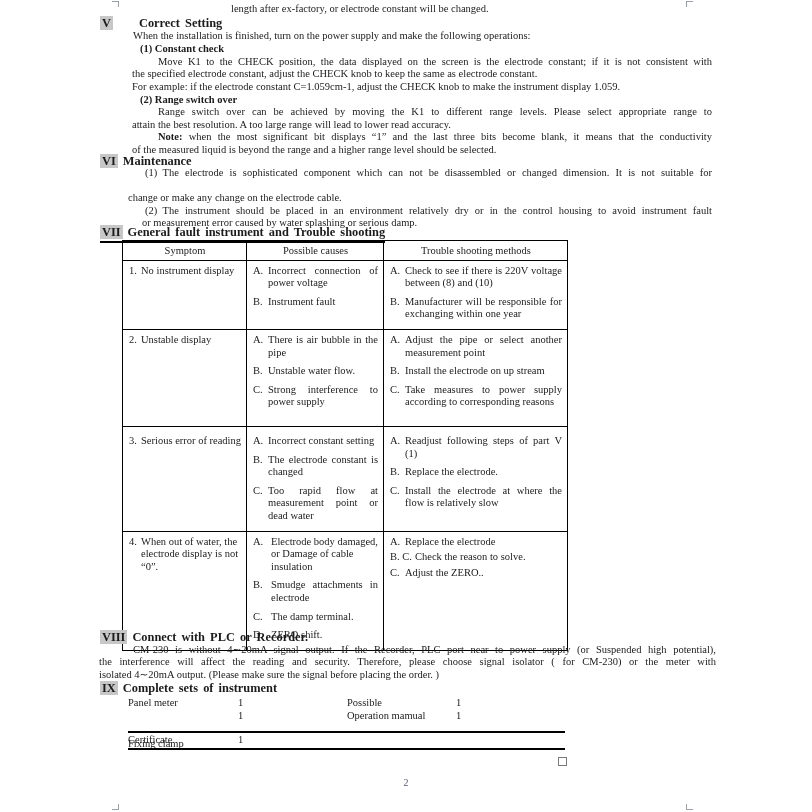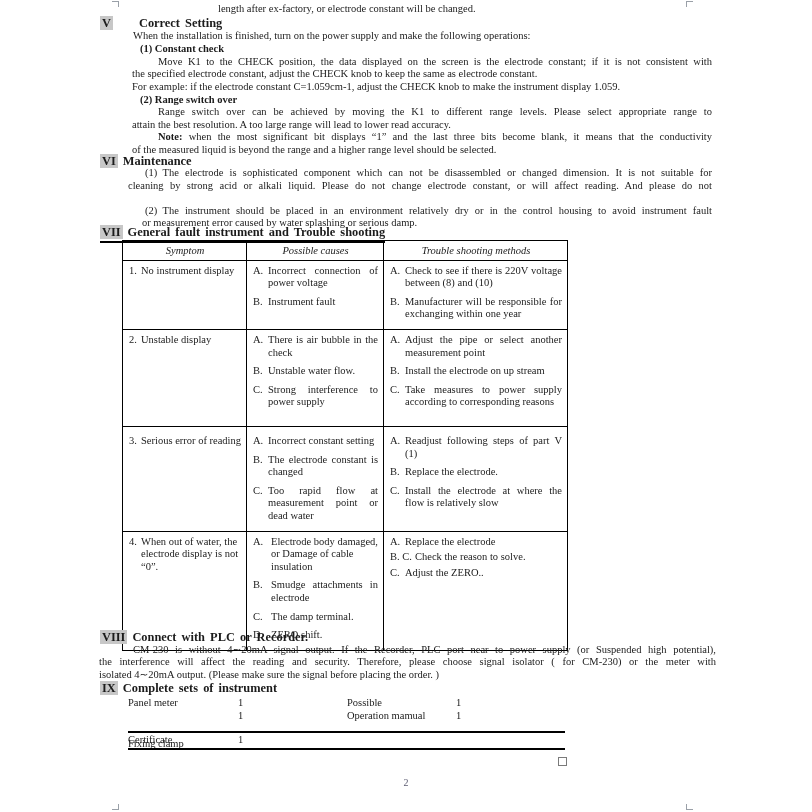--- a/index.html
+++ b/index.html
@@ -15,21 +15,21 @@
   .ttl { margin-left:5px; }
   .ttl-wide { margin-left:26px; }
   .hd.u { border-bottom:2px solid #000; padding-bottom:1px; }
 
   table.fault {
     position:absolute; left:122px; top:240px; border-collapse:collapse;
     table-layout:fixed; width:445px;
     font-size:10.5px; line-height:12.6px;
   }
   table.fault td { border:1px solid #000; vertical-align:top; padding:4px 5px 2px 6px; }
-  td.th { text-align:center; padding:3px 2px;font-style:italic; }
+  td.th { text-align:center; padding:3px 2px; }
   .item { display:flex; margin-bottom:6px; }
   .item .lab { flex:none; width:15px; }
   .item .lab-n { flex:none; width:12px; }
   .item .itx { flex:1; }
   .jt .itx { text-align:justify; }
   .w18 .lab { width:18px; }
   .tight { margin-bottom:3px; }
 
   .rule { position:absolute; left:128px; width:437px; height:2px; background:#000; }
   .sq { position:absolute; left:558px; top:757px; width:7px; height:7px; border:1px solid #7a7a7a; background:#fff; }
@@ -43,37 +43,37 @@
 </head>
 <body>
 
 <div class="page">
 
   <div class="cm tl"></div>
   <div class="cm tr"></div>
   <div class="cm bl"></div>
   <div class="cm br"></div>
 
-  <div class="ln" style="left:218px; top:3px;text-align:right;">length after ex-factory, or electrode constant will be changed.</div>
+  <div class="ln" style="left:231px; top:3px;text-align:right;">length after ex-factory, or electrode constant will be changed.</div>
 
   <div class="hd" style="left:100px; top:16px;"><span class="hl">V</span><span class="ttl-wide">Correct Setting</span></div>
   <div class="ln" style="left:133px; top:30px;">When the installation is finished, turn on the power supply and make the following operations:</div>
   <div class="ln b" style="left:140px; top:43px;">(1) Constant check</div>
   <div class="ln j" style="left:158px; top:56px; width:554px;">Move K1 to the CHECK position, the data displayed on the screen is the electrode constant; if it is not consistent with</div>
   <div class="ln" style="left:132px; top:68px;">the specified electrode constant, adjust the CHECK knob to keep the same as electrode constant.</div>
   <div class="ln" style="left:132px; top:81px;">For example: if the electrode constant C=1.059cm-1, adjust the CHECK knob to make the instrument display 1.059.</div>
   <div class="ln b" style="left:140px; top:94px;">(2) Range switch over</div>
   <div class="ln j" style="left:158px; top:106px; width:554px;">Range switch over can be achieved by moving the K1 to different range levels. Please select appropriate range to</div>
   <div class="ln" style="left:132px; top:119px;">attain the best resolution. A too large range will lead to lower read accuracy.</div>
   <div class="ln j" style="left:158px; top:131px; width:554px;"><span class="b">Note:</span> <span>when the most significant bit displays “1” and the last three bits become blank, it means that the conductivity</span></div>
   <div class="ln" style="left:132px; top:144px;">of the measured liquid is beyond the range and a higher range level should be selected.</div>
 
   <div class="hd" style="left:100px; top:154px;"><span class="hl">VI</span><span class="ttl">Maintenance</span></div>
   <div class="ln j" style="left:145px; top:167px; width:567px;">(1) The electrode is sophisticated component which can not be disassembled or changed dimension. It is not suitable for</div>
-  <div class="ln j" style="left:128px; top:180px; width:584px;">cleaning by strong acid or alkali liquid. Please do not change electrode constant, or will affect reading. And please do not</div>
+  <div class="ln" style="left:128px; top:192px;">change or make any change on the electrode cable.</div>
   <div class="ln j" style="left:145px; top:205px; width:567px;">(2) The instrument should be placed in an environment relatively dry or in the control housing to avoid instrument fault</div>
   <div class="ln" style="left:128px; top:217px;margin-left:14px;">or measurement error caused by water splashing or serious damp.</div>
 
   <div class="hd u" style="left:100px; top:225px;"><span class="hl">VII</span><span class="ttl">General fault instrument and Trouble shooting</span></div>
 
   <table class="fault">
     <colgroup>
         <col style="width:124px">
         <col style="width:137px">
         <col style="width:184px">
@@ -117,21 +117,21 @@
     <tr style="height:97px;">
       <td>
         <div class="item">
               <span class="lab-n">2.</span>
               <span class="itx">Unstable display</span>
             </div>
       </td>
       <td>
         <div class="item jt">
               <span class="lab">A.</span>
-              <span class="itx">There is air bubble in the check</span>
+              <span class="itx">There is air bubble in the pipe</span>
             </div>
         <div class="item jt">
               <span class="lab">B.</span>
               <span class="itx">Unstable water flow.</span>
             </div>
         <div class="item jt">
               <span class="lab">C.</span>
               <span class="itx">Strong interference to power supply</span>
             </div>
       </td>

